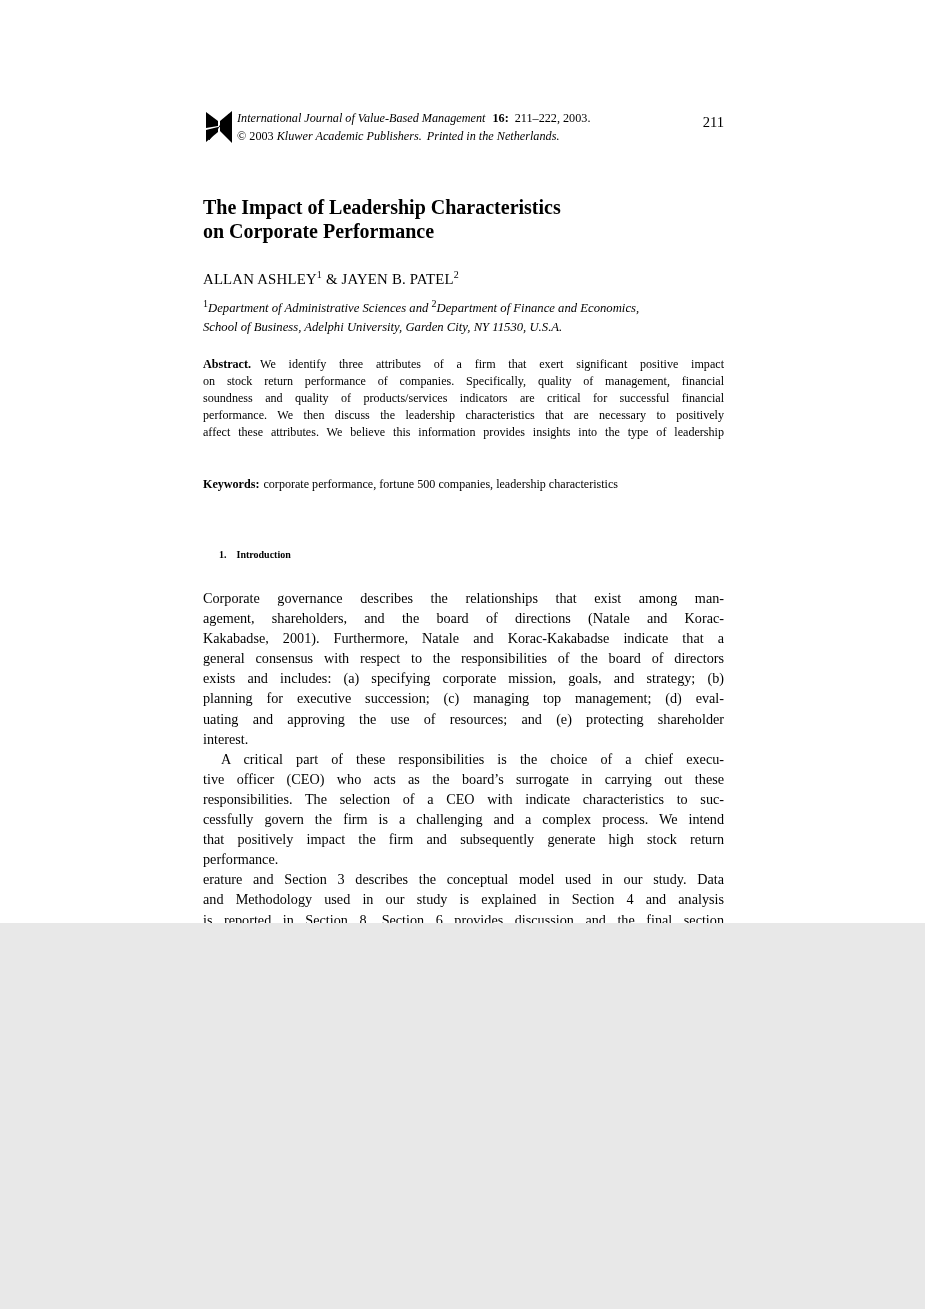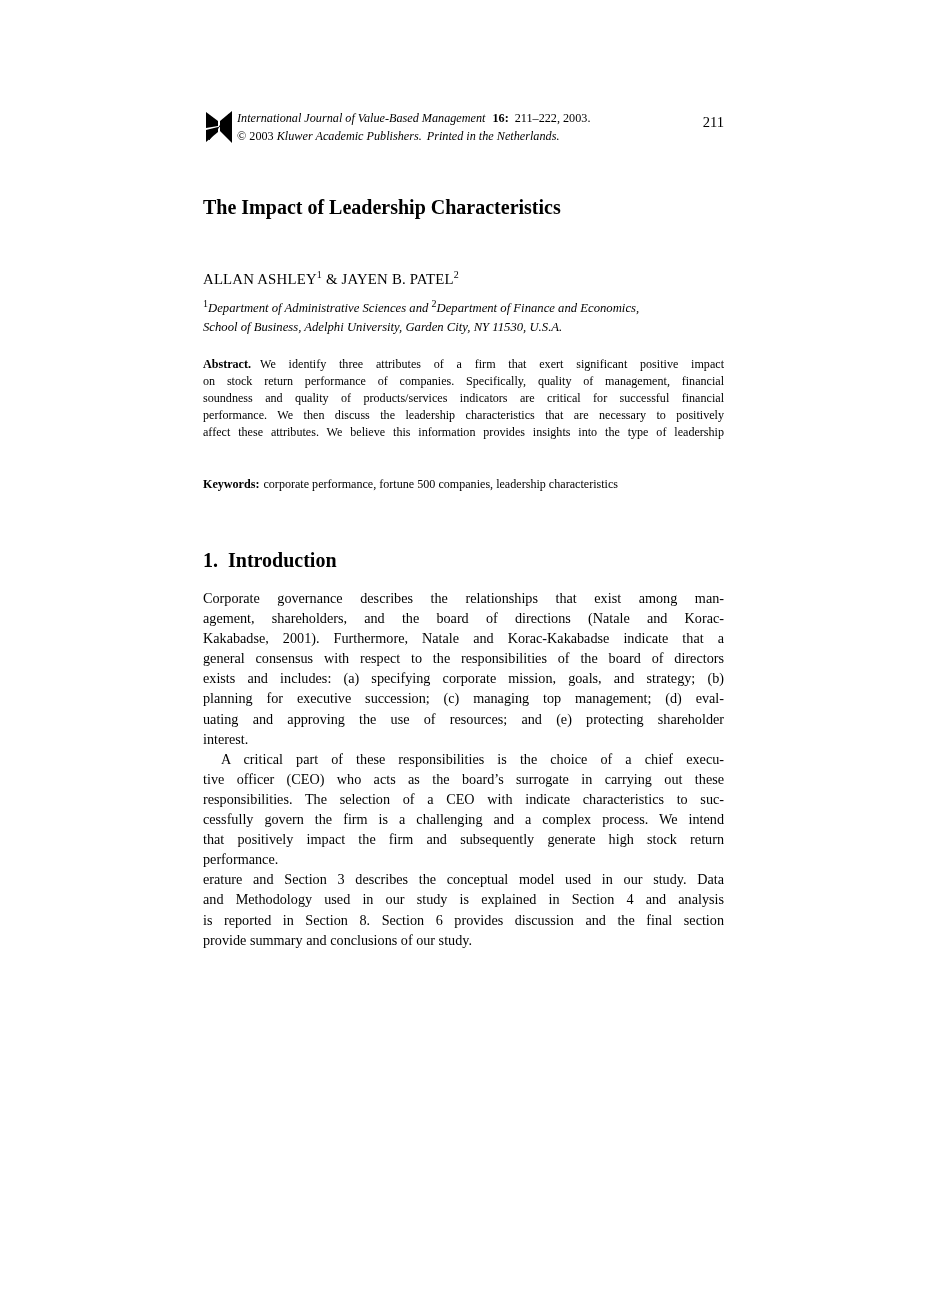--- a/index.html
+++ b/index.html
@@ -1,19 +1,19 @@
 <!DOCTYPE html>
 <html><head>
 <meta charset="utf-8">
 <style>
   html, body { margin: 0; padding: 0; background: #e8e8e8; }
   .page {
     position: relative;
     width: 925px;
-    height: 1309px;
+    height: 923px;
     background: #ffffff;
     font-family: "Liberation Serif", serif;
     color: #000;
     overflow: hidden;
   }
   .content { position: absolute; left: 203px; top: 0; width: 521px; }
 
   .ital { font-style: italic; }
   .bold { font-weight: bold; }
 
@@ -33,21 +33,21 @@
   .affiliation { position: absolute; top: 299px; left: 0; font-size: 12.7px; font-style: italic; line-height: 19px; }
   .affiliation sup { font-style: normal; }
 
   
   .abstract { position: absolute; top: 356px; left: 0; width: 521px; font-size: 12.1px; }
   .abs-label { font-weight: bold; margin-right: 9px; }
   .keywords { position: absolute; top: 477px; left: 0; width: 521px; font-size: 12.1px; }
   .kw-label { font-weight: bold; margin-right: 4px; }
 
   
-  .sec-heading { position: absolute; top: 549px; left: 0; font-size: 20px; font-weight: bold; }
+  .sec-heading { position: absolute; top: 549px; left: 16px; font-size: 10px; font-weight: bold; }
   .sec-num { margin-right: 10px; }
   .body-text { position: absolute; top: 588px; left: 0; width: 521px; font-size: 14.2px; }
 
   
   .tj-line {
     text-align: justify;
     text-align-last: justify;
     text-justify: inter-word;
     overflow: hidden;
     white-space: normal;
@@ -80,20 +80,21 @@
         <div>
           <span>© 2003</span>
           <span class="ital">Kluwer Academic Publishers.</span><span class="ital h-printed">Printed in the Netherlands.</span>
         </div>
       </div>
       <div class="page-number">211</div>
     </div>
 
     <div class="title">
       <div>The Impact of Leadership Characteristics</div>
+      <div>on Corporate Performance</div>
     </div>
 
     <div class="authors">
       <span>ALLAN ASHLEY</span><sup>1</sup>
       <span>&amp; JAYEN B. PATEL</span><sup>2</sup>
     </div>
 
     <div class="affiliation">
       <div>
         <sup>1</sup><span>Department of Administrative Sciences and</span>

